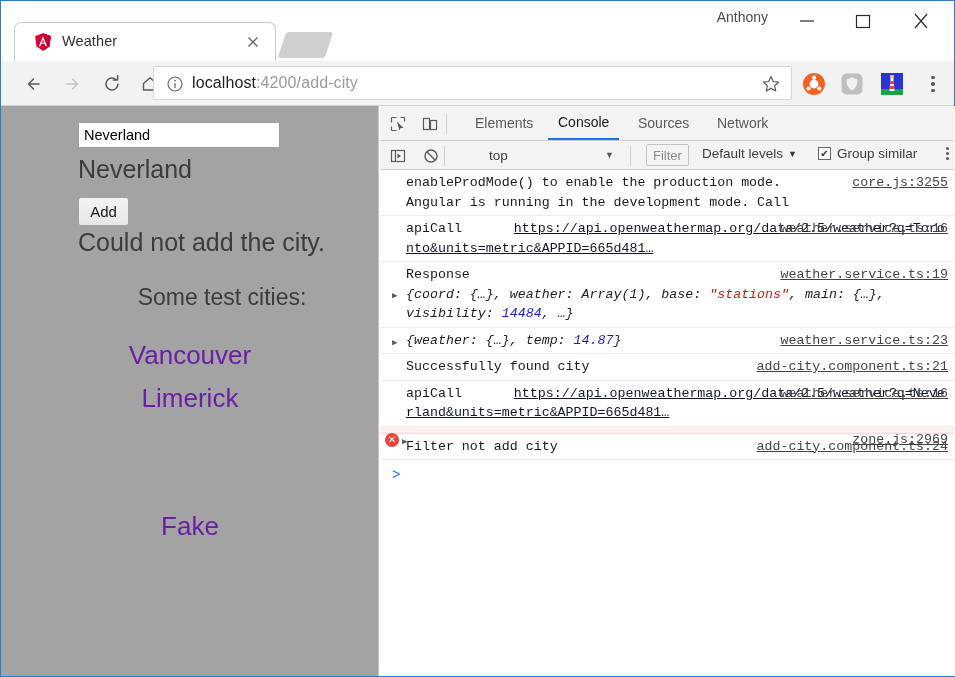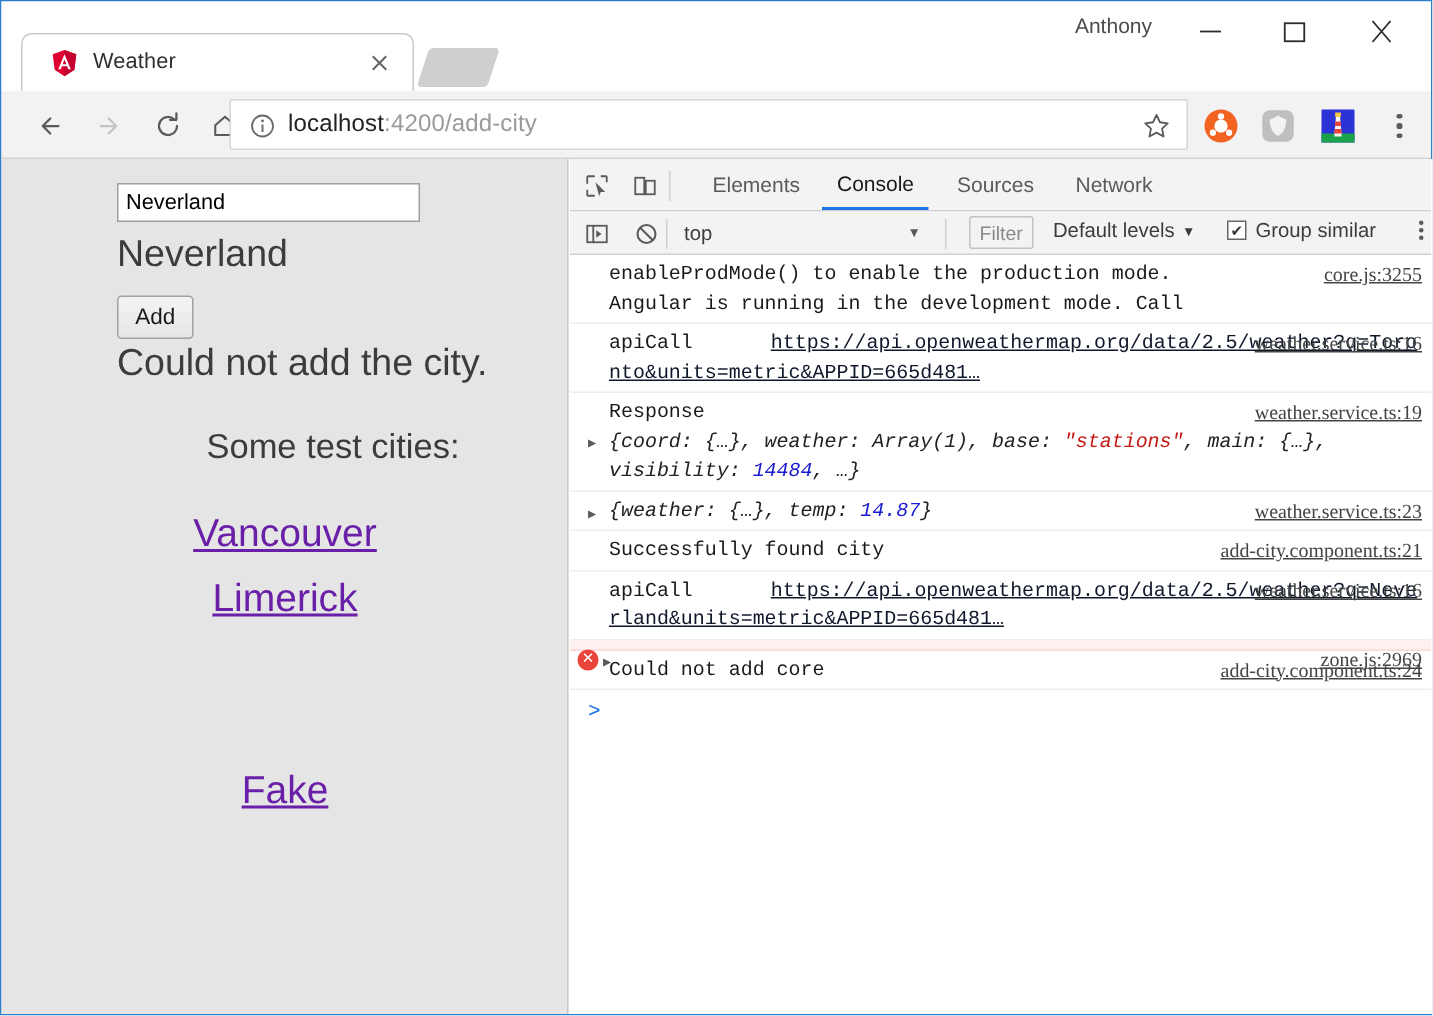--- a/index.html
+++ b/index.html
@@ -65,38 +65,38 @@
   .ext1 { left:800px; }
   .ext2 { left:838px; }
   .ext3 { left:878px; }
   .menu3 { position:absolute; left:922px; top:9px; width:20px; height:28px;
            display:flex; flex-direction:column; align-items:center;
            justify-content:center; gap:3px; }
   .menu3 i { width:3.5px; height:3.5px; background:#5a5a5a; border-radius:50%; display:block;}
 
   
   .page { position:absolute; left:0; top:105px; width:378px; height:570px;
-          background:#e5e5e5; border-right:1px solid #c8c8c8;
+          background:#a3a3a3; border-right:1px solid #c8c8c8;
           font-family:"Liberation Sans", sans-serif; }
   .city-input { position:absolute; left:77px; top:16px; width:202px; height:26px;
                 border:1px solid #a0a0a0; background:#fff; font-size:14.5px;
                 color:#000; padding:2px 5px; font-family:"Liberation Sans", sans-serif; }
   .city-echo { position:absolute; left:77px; top:49px; font-size:25px;
                color:#3c3c3c; white-space:nowrap; }
   .add-btn { position:absolute; left:77px; top:91px; min-width:51px; height:29px;
              background:linear-gradient(#f4f4f4,#e6e6e6);
              border:1px solid #a2a2a2; border-radius:3px;
              font-size:15px; color:#1a1a1a; cursor:default;
              font-family:"Liberation Sans", sans-serif; }
   .err-msg { position:absolute; left:77px; top:122px; font-size:25px;
              color:#3c3c3c; white-space:nowrap; }
   .cities-head { position:absolute; left:0; top:178px; width:442px;
                  text-align:center; font-size:23px; color:#3c3c3c; }
   .city-link { position:absolute; width:378px; left:0; text-align:center;
-               font-size:26px; color:#6a1fa8; text-decoration:underline;
+               font-size:26px; color:#6a1fa8; 
                cursor:pointer; }
   .cl0 { top:234px; }
   .cl1 { top:277px; }
   .cl2 { top:405px; }
 
   
   .devtools { position:absolute; left:379px; top:105px; width:596px; height:570px;
               background:#fff; font-family:"Liberation Sans", sans-serif; }
   .dt-tabs { position:absolute; left:0; top:0; width:574px; height:35px;
              background:#f3f3f3; border-bottom:1px solid #cfcfcf; }
@@ -111,21 +111,21 @@
   .dt-tab.active { color:#1a1a1a; border-bottom:2px solid #1a73e8; }
 
   .dt-filter { position:absolute; left:0; top:35px; width:574px; height:29px;
                background:#f3f3f3; border-bottom:1px solid #cfcfcf; }
   .fl-icon { position:absolute; top:4px; width:22px; height:22px;
              display:flex; align-items:center; justify-content:center; color:#5a5a5a; }
   .fl-sidebar { left:7px; }
   .fl-clear   { left:40px; }
   .ctx-sel { position:absolute; left:76px; top:3px; width:162px; height:22px;
              display:flex; align-items:center; }
-  .ctx-sel .lbl { font-size:13.5px; color:#3c3c3c; }
+  .ctx-sel .lbl { font-size:13.5px; color:#3c3c3c;margin-left:33px; }
   .ctx-sel .car { position:absolute; right:4px; top:6px; font-size:9px; color:#5a5a5a; }
   .fl-box { position:absolute; left:266px; top:3px; height:22px;
             border:1px solid #c2c2c2; border-radius:2px; padding:0 6px;
             display:flex; align-items:center; font-size:13px; color:#8a8a8a;
             background:#f3f3f3; }
   .lvl { position:absolute; left:322px; top:5px; font-size:13.5px; color:#3c3c3c;
          display:flex; align-items:center; gap:5px; white-space:nowrap; }
   .lvl .car { font-size:9px; }
   .grp { position:absolute; left:438px; top:5px; display:flex; align-items:center;
          gap:6px; font-size:13.5px; color:#3c3c3c; white-space:nowrap; }
@@ -138,21 +138,21 @@
 
   
   .console { position:absolute; left:0; top:64px; width:574px; height:506px;
              overflow:hidden; }
   .row { position:relative; width:574px; border-bottom:1px solid #ededed;
          font-family:"Liberation Mono", monospace; font-size:13.3px;
          line-height:19.5px; color:#1a1a1a; padding:3px 4px 3px 26px; }
   .row.err { background:#fff0f0; border-bottom:1px solid #ffd6d6; }
   .row .link { position:absolute; right:6px; top:3px; color:#444;
                text-decoration:underline; font-size:13.3px;
-               font-family:Liberation Serif, serif; white-space:nowrap; }
+               font-family:Liberation Mono, monospace; white-space:nowrap; }
   .row .txt { display:block; padding-right:0; }
   .url { color:#0f172a; text-decoration:underline; word-break:break-all;margin-left:44px; }
   .tri { position:absolute; left:12px; color:#5a5a5a; font-size:9px; }
   .obj { font-style:italic; color:#222; }
   .obj .num { color:#1a1ad0; font-style:italic; }
   .obj .str { color:#c41a16; font-style:italic; }
   .ex-ic { position:absolute; left:5px; top:6px; width:14px; height:14px;
            border-radius:50%; background:#e8443a; color:#fff; font-size:10px;
            display:flex; align-items:center; justify-content:center;
            font-family:"Liberation Sans", sans-serif; }
@@ -382,21 +382,21 @@
       </div>
 
       <div class="row err">
         <span class="ex-ic">✕</span>
         <span class="link">zone.js:2969</span>
         <span class="tri" style="top:6px;left:22px">▶</span>
       </div>
 
       <div class="row">
         <span class="link">add-city.component.ts:24</span>
-        <span class="txt">Could not add core</span>
+        <span class="txt">Filter not add city</span>
       </div>
 
       <div class="prompt">
         <span class="car">&gt;</span>
       </div>
 
     </div>
   </div>
 </div>
 

